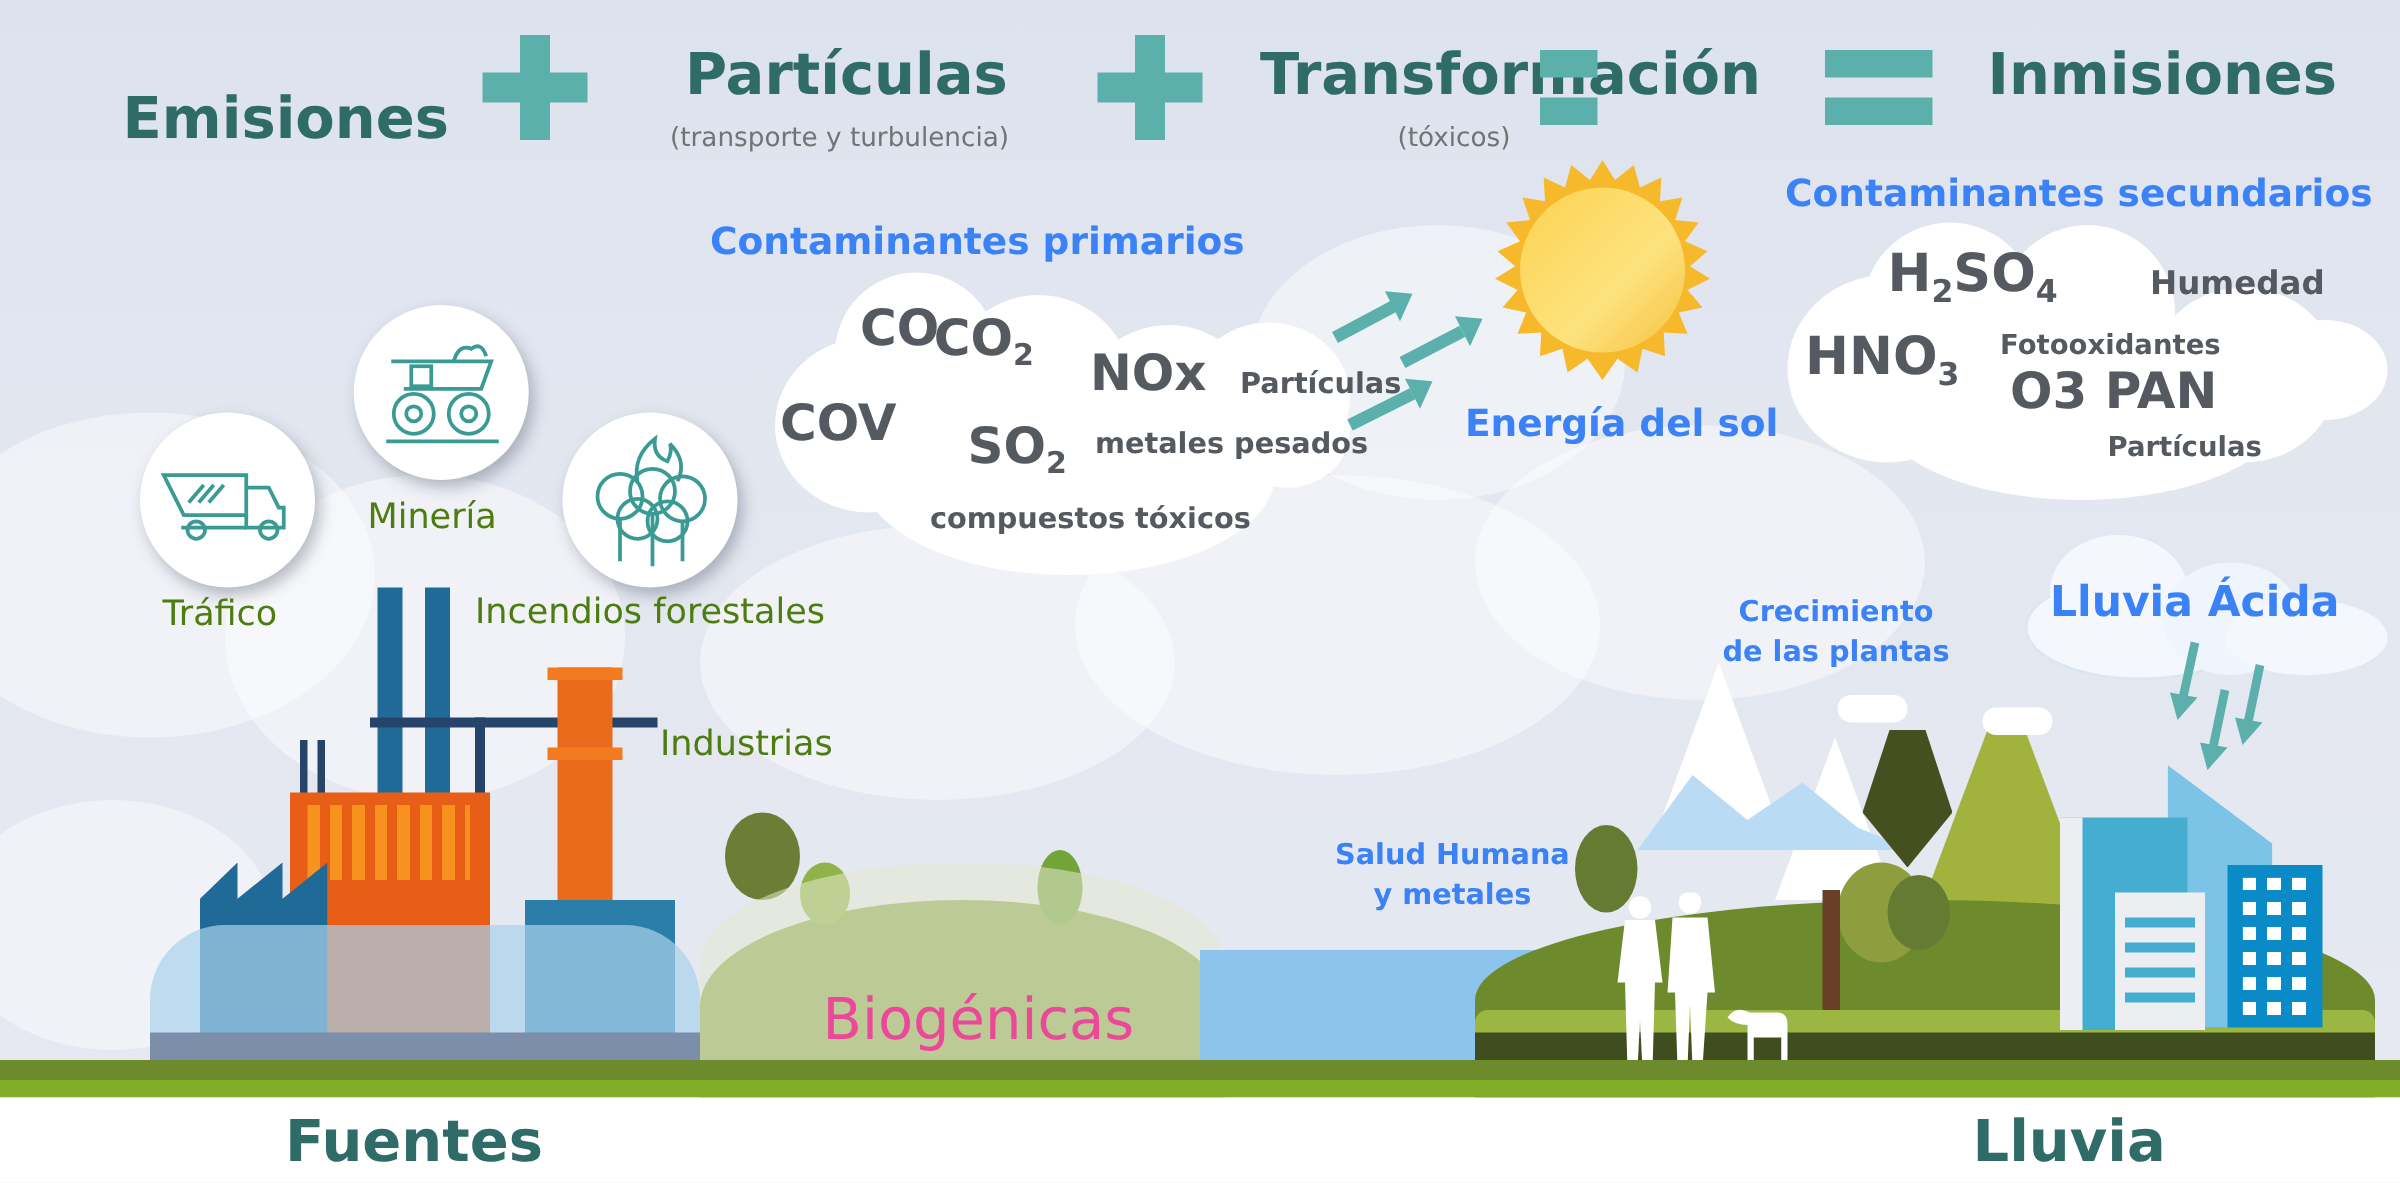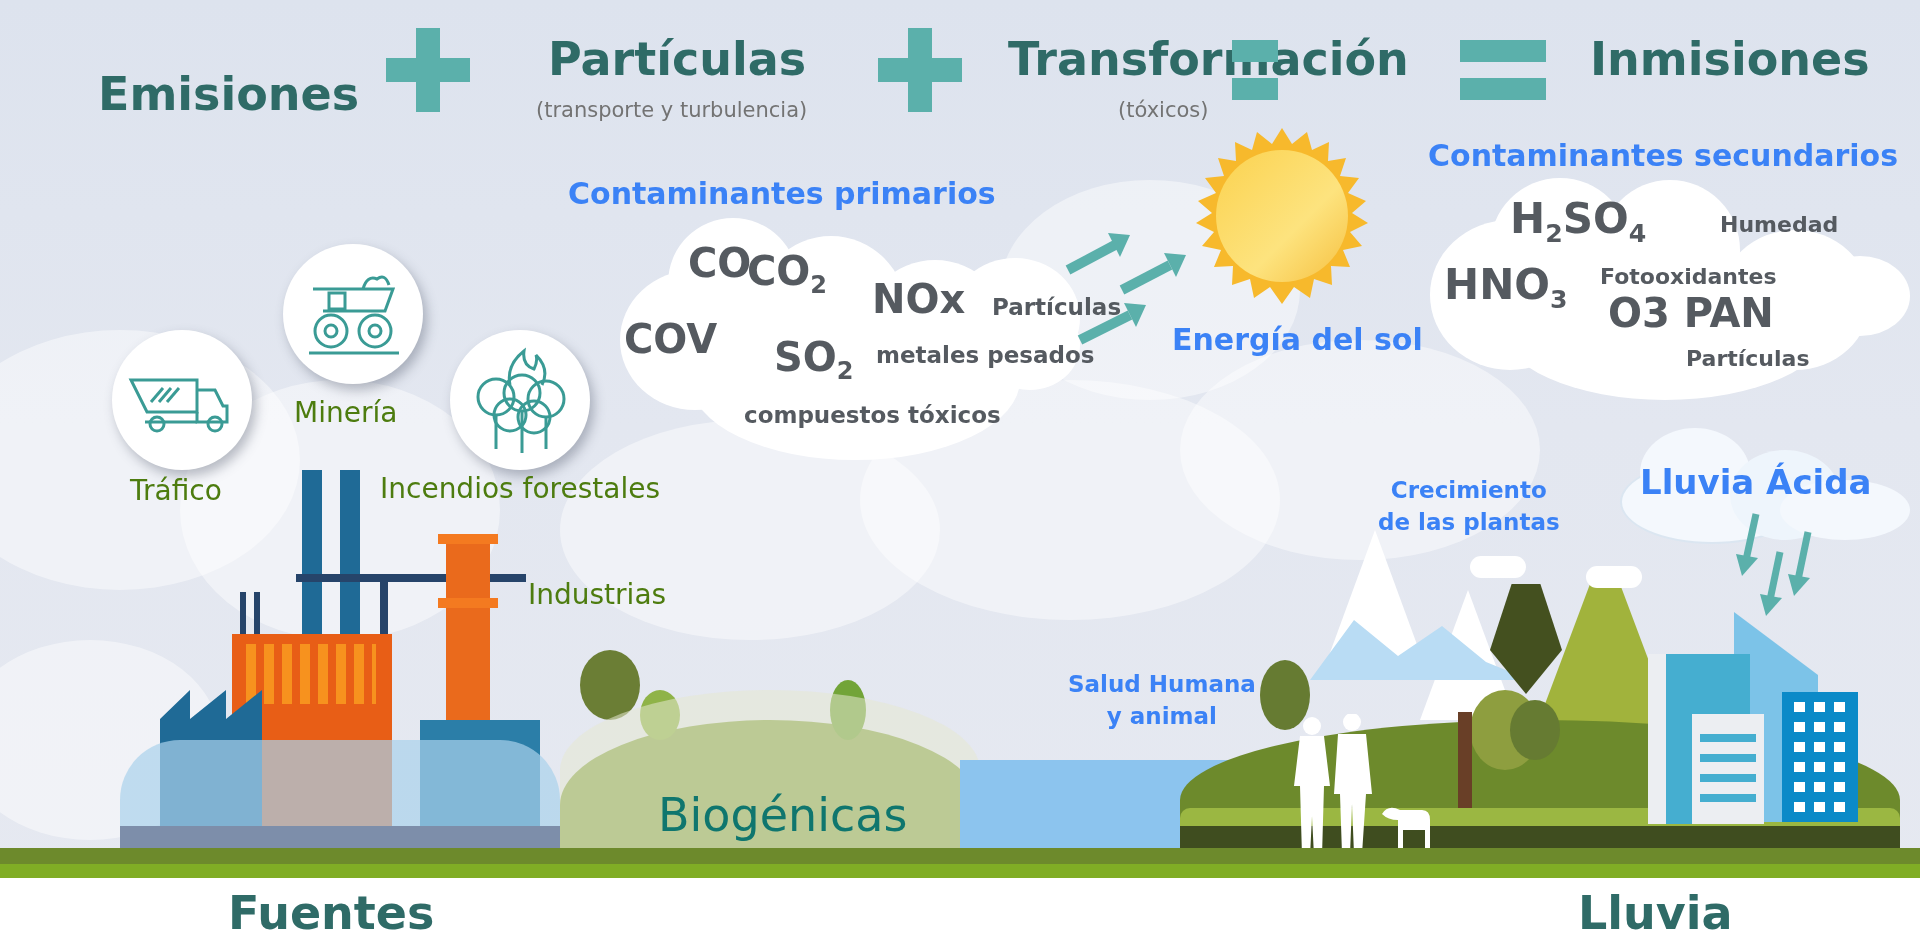--- a/index.html
+++ b/index.html
@@ -104,21 +104,21 @@
 <div class="abs lbl" style="left:1428px;top:138px;font-size:30px;">Contaminantes secundarios</div>
 <div>
   <div class="cloud" style="left:1490px;top:178px;width:140px;height:140px;"></div>
   <div class="cloud" style="left:1600px;top:180px;width:140px;height:140px;"></div>
   <div class="cloud" style="left:1430px;top:220px;width:160px;height:150px;"></div>
   <div class="cloud" style="left:1500px;top:250px;width:330px;height:150px;"></div>
   <div class="cloud" style="left:1720px;top:230px;width:150px;height:140px;"></div>
   <div class="cloud" style="left:1810px;top:256px;width:100px;height:80px;"></div>
 </div>
 <div class="abs chem" style="left:1510px;top:194px;font-size:42px;"><span>H</span><sub>2</sub><span>SO</span><sub>4</sub></div>
-<div class="abs chem" style="left:1720px;top:212px;font-size:22px;">Humedad</div>
+<div class="abs chem" style="left:1720px;top:212px;font-size:26px;">Humedad</div>
 <div class="abs chem" style="left:1444px;top:260px;font-size:42px;"><span>HNO</span><sub>3</sub></div>
 <div class="abs chem" style="left:1600px;top:264px;font-size:22px;">Fotooxidantes</div>
 <div class="abs chem" style="left:1608px;top:290px;font-size:40px;">O3 PAN</div>
 <div class="abs chem" style="left:1686px;top:346px;font-size:22px;">Partículas</div>
 
 <div class="circle-icon" style="left:112px;top:330px;">
   <svg width="110" height="80" viewBox="0 0 110 80">
     <g fill="none" stroke="#3a9b95" stroke-width="3">
       <polygon points="4,20 70,20 70,52 20,52"></polygon>
       <line x1="24" y1="42" x2="36" y2="28"></line>
@@ -183,21 +183,21 @@
   <div class="abs" style="left:120px;top:826px;width:450px;height:22px;background:#7d8eaa;"></div>
 </div>
 
 <div>
   <div class="abs" style="left:560px;top:720px;width:420px;height:170px;background:#8aa74c;border-radius:50% 50% 0 0;"></div>
   <div class="abs" style="left:580px;top:650px;width:60px;height:70px;background:#6b7e35;border-radius:50%;"></div>
   <div class="abs" style="left:640px;top:690px;width:40px;height:50px;background:#8fb348;border-radius:50%;"></div>
   <div class="abs" style="left:830px;top:680px;width:36px;height:60px;background:#72a438;border-radius:50%;"></div>
   <div class="abs" style="left:560px;top:690px;width:420px;height:160px;background:rgba(230,232,210,0.55);border-radius:50% 50% 0 0;"></div>
 </div>
-<div class="abs" style="left:658px;top:788px;font-size:46px;color:#0f766e;white-space:nowrap;">Biogénicas</div>
+<div class="abs" style="left:658px;top:788px;font-size:46px;color:#ec4899;white-space:nowrap;">Biogénicas</div>
 
 <div class="abs" style="left:960px;top:760px;width:300px;height:90px;background:#8cc4ee;"></div>
 
 <div>
   <div class="abs" style="left:1320px;top:530px;width:110px;height:150px;background:#ffffff;clip-path:polygon(50% 0,100% 100%,0 100%);"></div>
   <div class="abs" style="left:1420px;top:590px;width:96px;height:130px;background:#ffffff;clip-path:polygon(50% 0,100% 100%,0 100%);"></div>
   <div class="abs" style="left:1310px;top:620px;width:220px;height:60px;background:#b9dcf4;clip-path:polygon(0 100%,20% 0,40% 60%,60% 10%,80% 70%,100% 100%);"></div>
   <div class="abs" style="left:1490px;top:584px;width:72px;height:110px;background:#44501f;clip-path:polygon(30% 0,70% 0,100% 60%,50% 100%,0 60%);"></div>
   <div class="abs" style="left:1530px;top:584px;width:150px;height:160px;background:#a1b33c;clip-path:polygon(40% 0,60% 0,100% 100%,0 100%);"></div>
   <div class="abs" style="left:1470px;top:556px;width:56px;height:22px;background:#fff;border-radius:12px;"></div>
@@ -247,20 +247,20 @@
       <polygon points="68,64 90,68 74,86" stroke="none"></polygon>
   </g>
 </svg>
 
 <div class="abs lbl" style="left:1378px;top:474px;font-size:23px;line-height:32px;">
   <div>Crecimiento</div>
     <div>de las plantas</div>
 </div>
 <div class="abs lbl" style="left:1068px;top:668px;font-size:23px;line-height:32px;">
   <div>Salud Humana</div>
-    <div>y animal</div>
+    <div>y metales</div>
 </div>
 
 <div class="ground1"></div>
 <div class="ground2"></div>
 <div class="bottom"></div>
 <div class="abs foot" style="left:228px;top:886px;">Fuentes</div>
 <div class="abs foot" style="left:1578px;top:886px;">Lluvia</div>
 
 </body></html>

